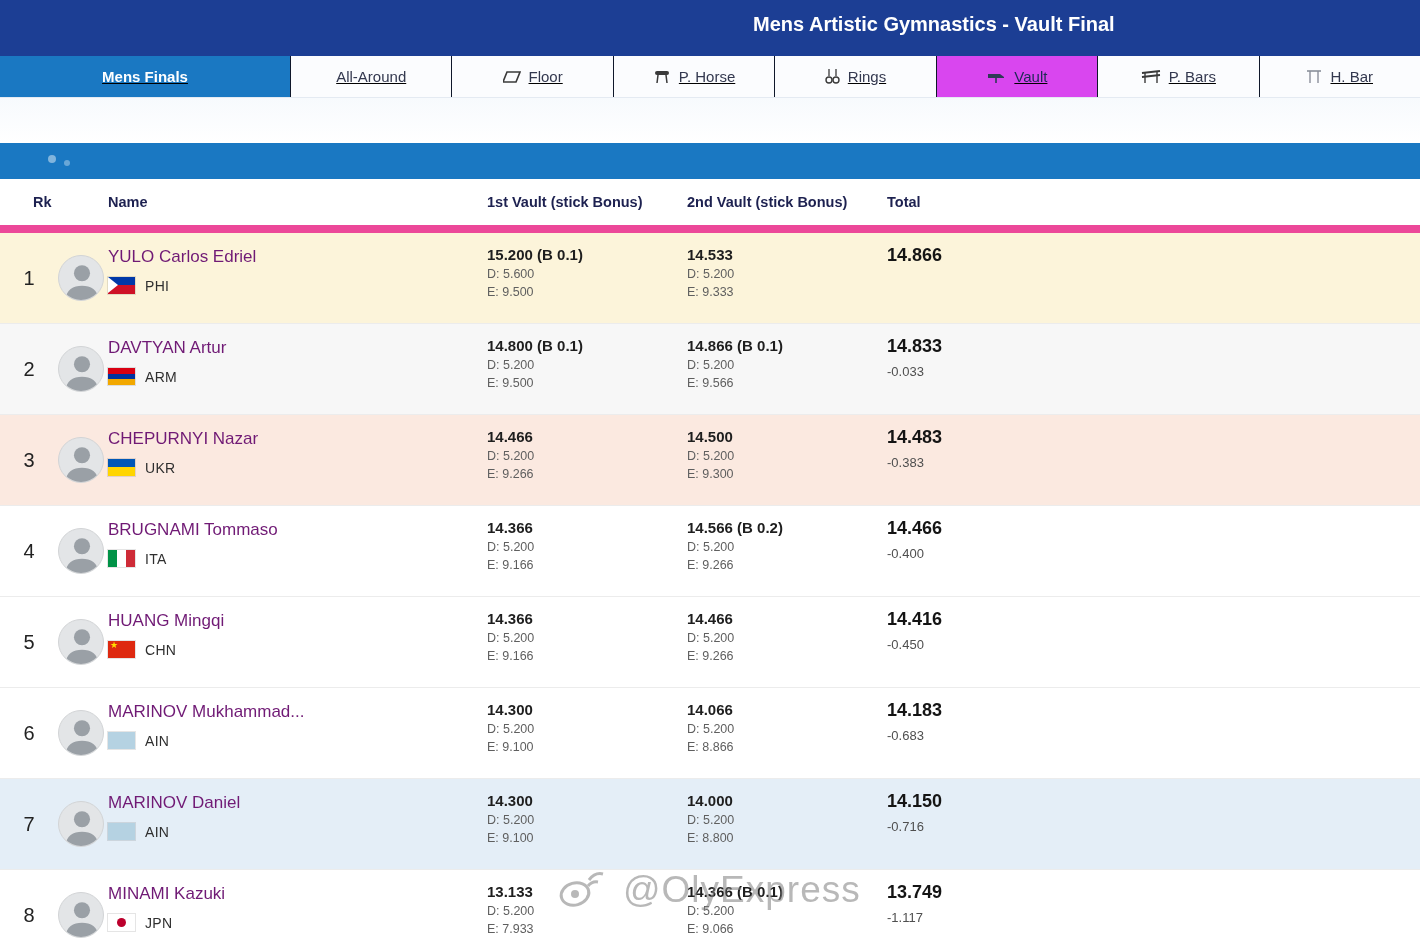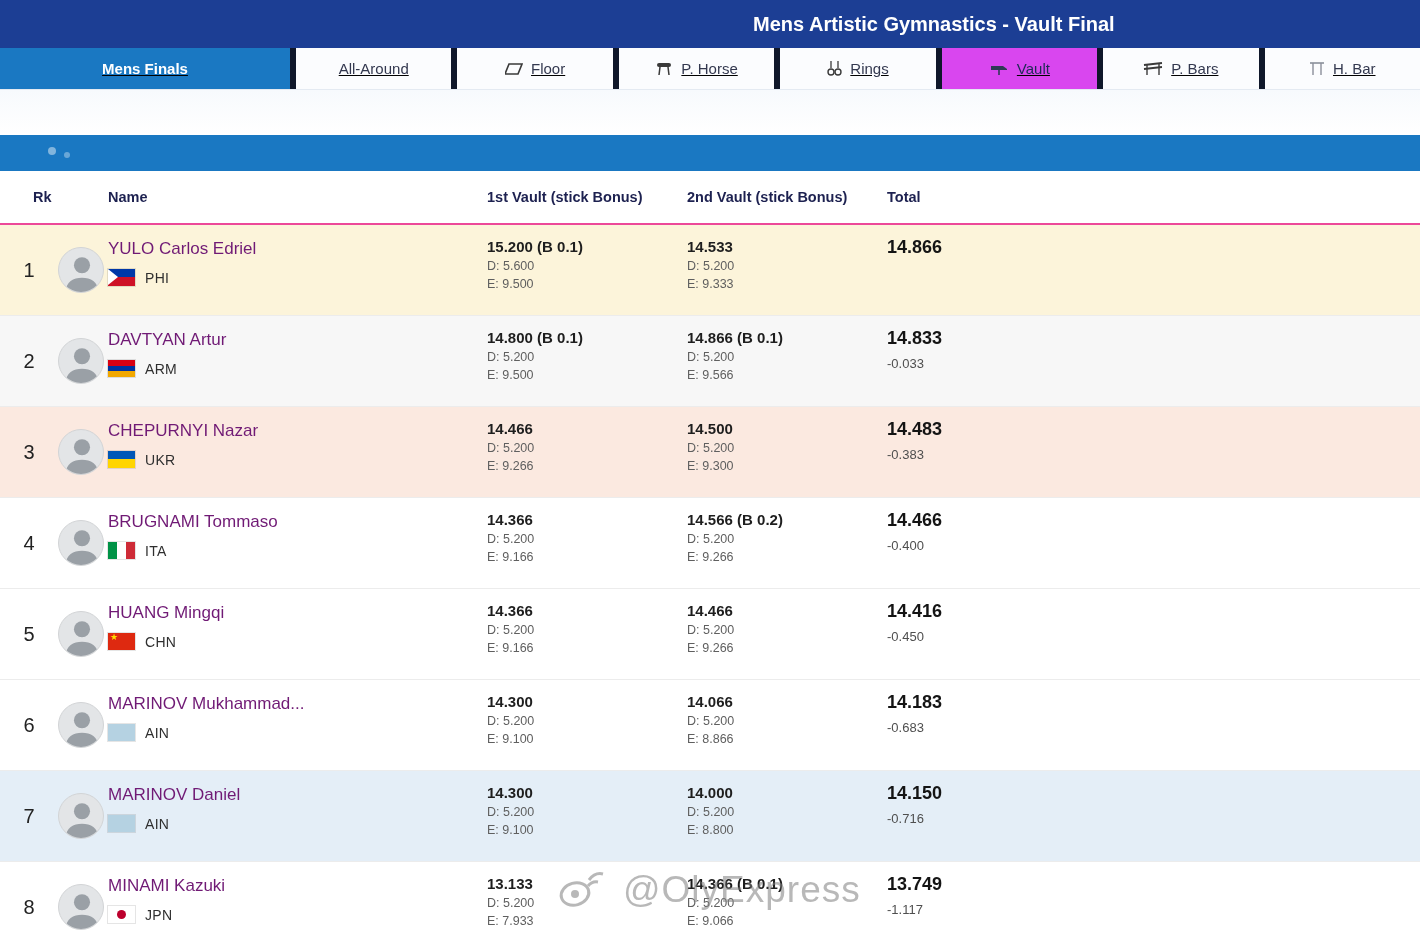--- a/index.html
+++ b/index.html
@@ -2,45 +2,45 @@
 <html><head>
 <meta charset="utf-8">
 <style>
   * { box-sizing: border-box; }
   html,body { margin:0; padding:0; }
   body {
     width:1420px; height:943px; overflow:hidden; position:relative;
     font-family:"Liberation Sans", sans-serif; background:#ffffff;
   }
   
-  .topbar { height:48px; background:#1c3e94; position:relative; }
+  .topbar { height:56px; background:#1c3e94; position:relative; }
   .topbar-title { position:absolute; left:753px; top:0; line-height:48px;
     color:#ffffff; font-size:20px; font-weight:bold; white-space:nowrap; }
 
   
   .tabbar { height:42px; display:flex; border-bottom:1px solid #e4eaf2;text-decoration:underline; }
   .tab-left { width:290px; background:#1a78c2; color:#fff; font-weight:bold;
     font-size:15px; display:flex; align-items:center; justify-content:center; cursor:pointer; }
   .tabs-rest { flex:1; display:flex; background:#fbfcfe; }
   .tab { flex:1; display:flex; align-items:center; justify-content:center; gap:8px;
-    font-size:15px; color:#33384f; border-left:6px solid #0f172a; cursor:pointer; white-space:nowrap; }
+    font-size:15px; color:#33384f; border-left:1px solid #0f172a; cursor:pointer; white-space:nowrap; }
   .tab.active { background:#d946ef; color:#1d2a55; }
   .tab-icon { display:inline-flex; align-items:center; }
 
   
   .subband { height:45px; background:linear-gradient(#f7fafd, #ffffff); }
   .bluebar { height:36px; background:#1a78c2; position:relative; }
   .bb-dot1 { position:absolute; left:48px; top:12px; width:8px; height:8px;
     border-radius:50%; background:rgba(255,255,255,.45); }
   .bb-dot2 { position:absolute; left:64px; top:17px; width:6px; height:6px;
     border-radius:50%; background:rgba(255,255,255,.35); }
 
   
   .table-head { display:flex; height:54px; align-items:center;
-    border-bottom:2px solid #ec4899; color:#1d2150; font-weight:bold; font-size:14.5px; background:#fff; }
+    border-bottom:8px solid #ec4899; color:#1d2150; font-weight:bold; font-size:14.5px; background:#fff; }
   .th-rk    { width:108px; padding-left:33px; }
   .th-name  { width:379px; }
   .th-v1    { width:200px; }
   .th-v2    { width:200px; }
   .th-total { flex:1; }
 
   
   .row { display:flex; height:91px; border-bottom:1px solid #ececec; background:#ffffff; cursor:pointer; }
   .row.hl-gold   { background:#fcf4da; }
   .row.hl-silver { background:#f7f7f7; }

